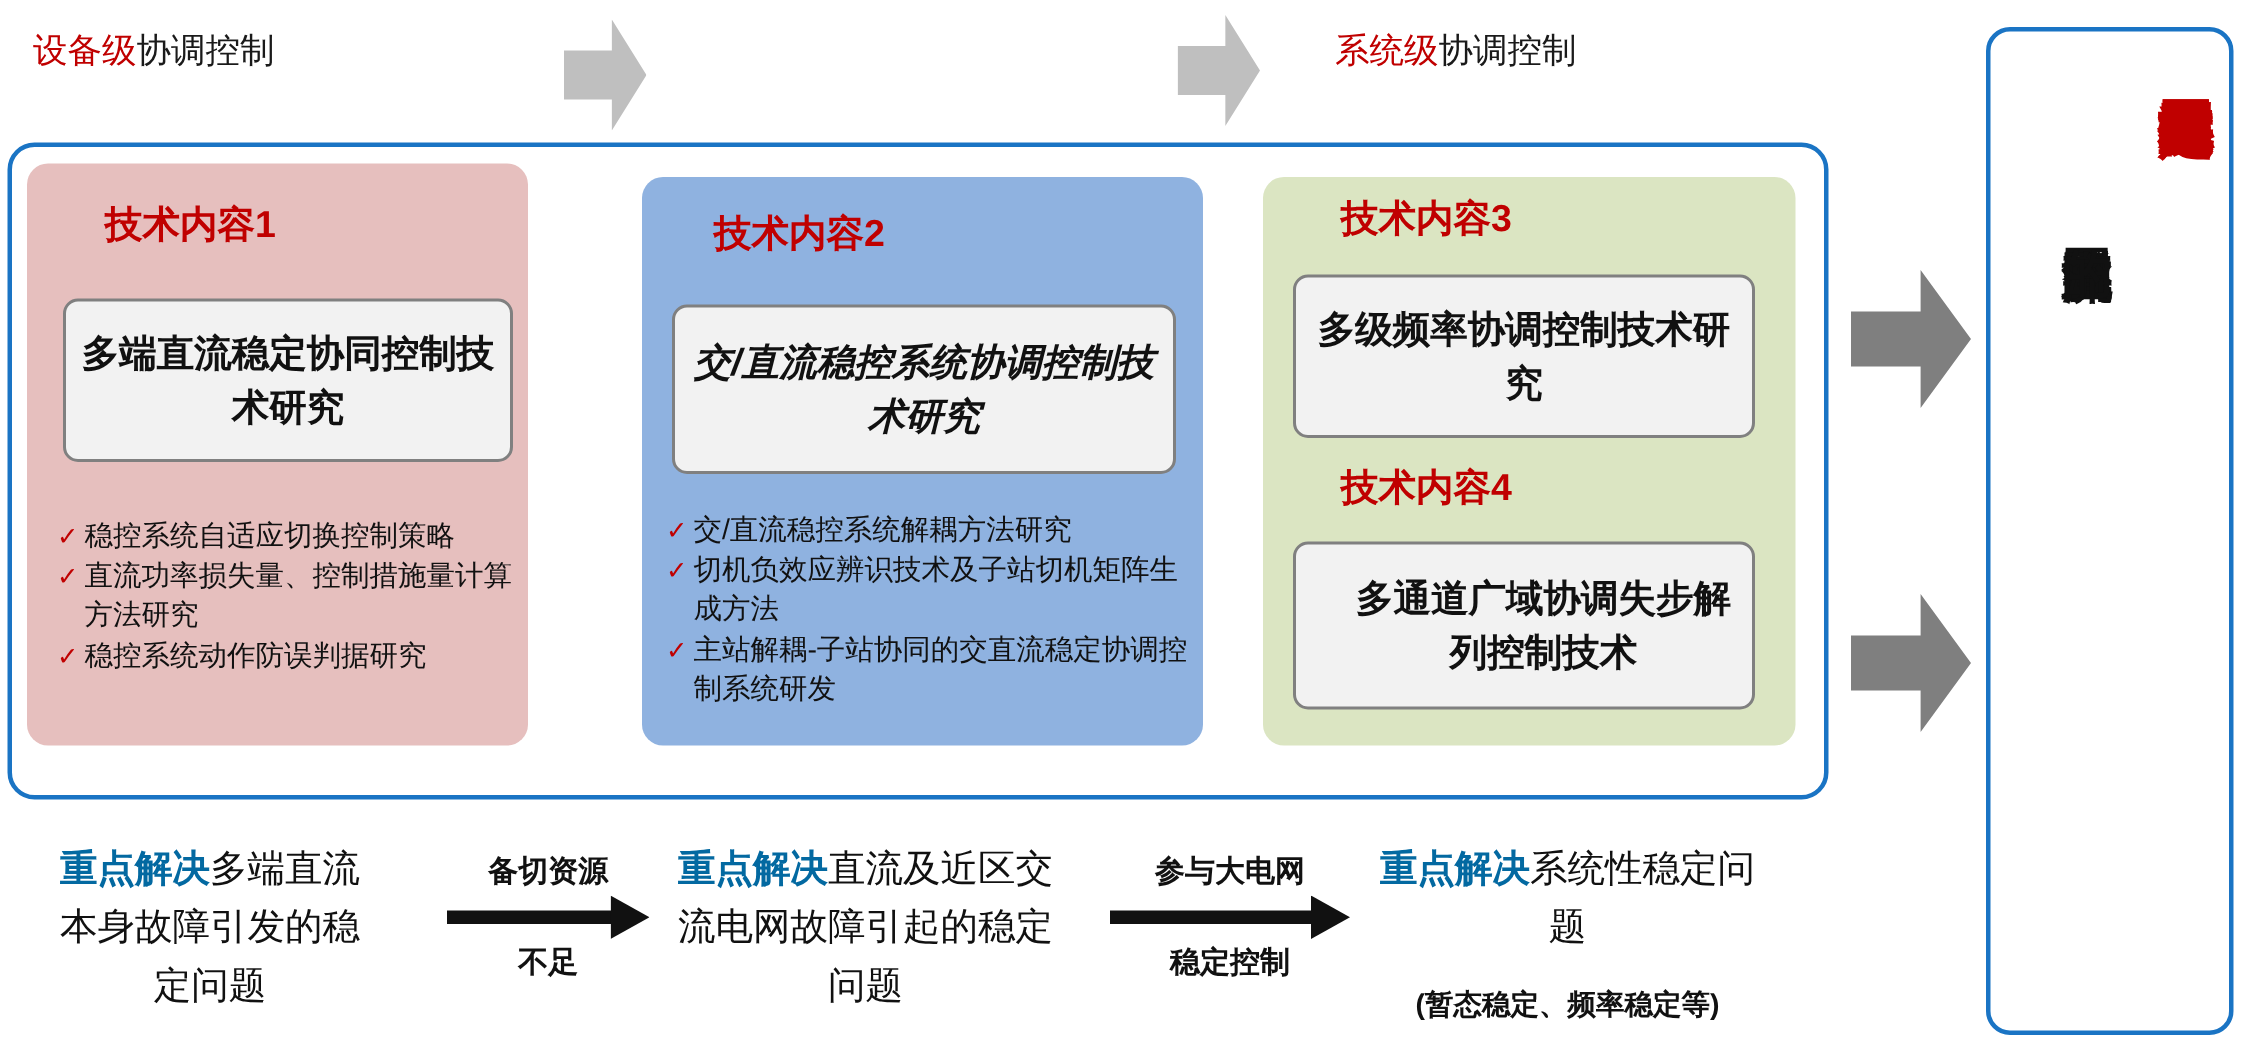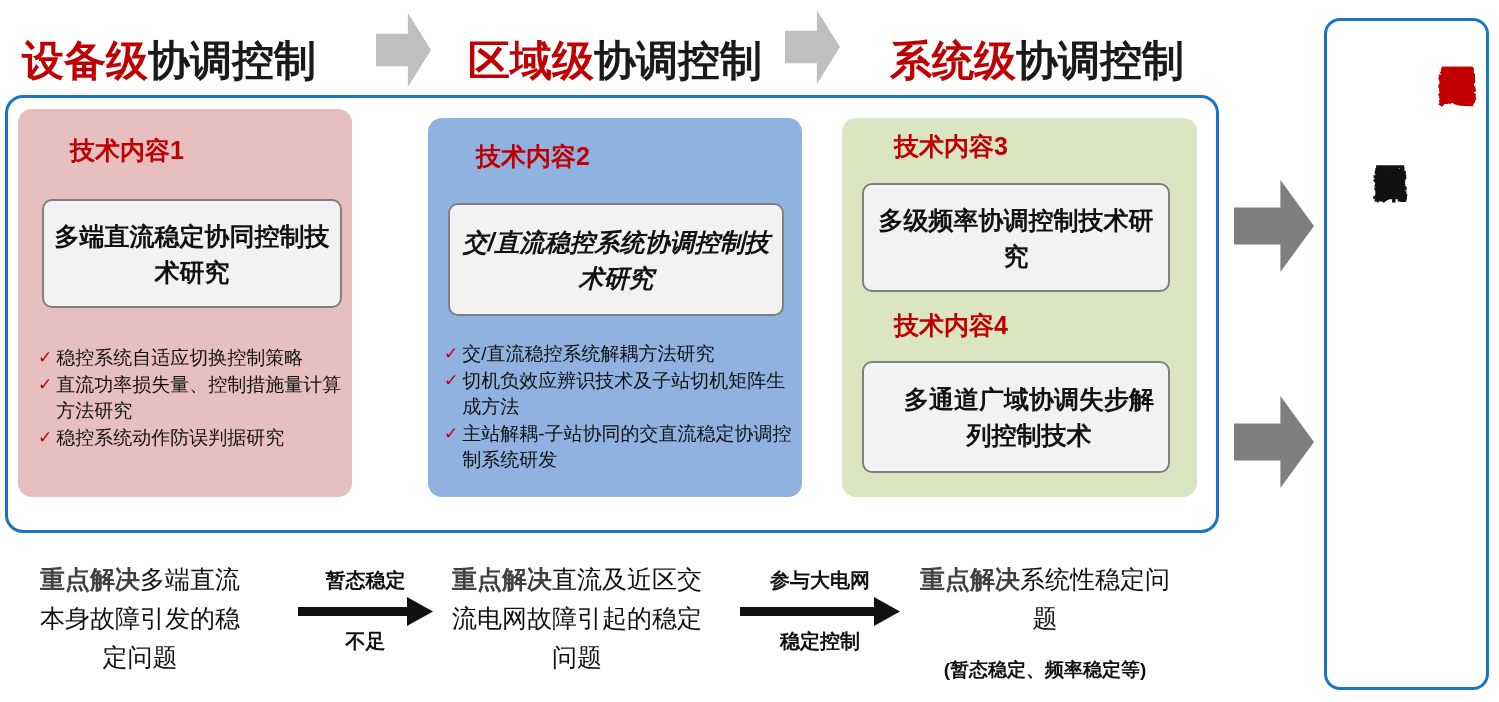--- a/index.html
+++ b/index.html
@@ -9,27 +9,26 @@
     background: #ffffff;
     font-family: "Liberation Sans", "DejaVu Sans", sans-serif;
     overflow: hidden;
   }
   #root { position: relative; width: 1499px; height: 702px; }
 
   
   .stage-title {
     position: absolute;
     top: 10px;
-    font-size: 42px;
-    font-weight: bold;
+    font-size: 23px;
+    font-weight: normal;
     color: #1a1a1a;
     white-space: nowrap;
     letter-spacing: 0px;
     line-height: 46px;
-    margin-top: 28px;
   }
   .stage-title .hl { color: #c00000; }
 
   
   .chev-top {
     position: absolute;
     width: 55px; height: 74px;
     background: #bfbfbf;
     clip-path: polygon(0% 28%, 58% 28%, 58% 0%, 100% 50%, 58% 100%, 58% 72%, 0% 72%);
   }
@@ -101,21 +100,21 @@
   .bullet .btxt { flex: 1 1 auto; }
 
   
   .bottom-text {
     position: absolute;
     font-size: 25px;
     color: #111111;
     line-height: 39px;
     text-align: center;
   }
-  .bottom-text .hl { color: #404040; font-weight: bold; margin-top: 16px; }
+  .bottom-text .hl { color: #0369a1; font-weight: bold; margin-top: 16px; }
   .bottom-note {
     position: absolute;
     font-size: 19px;
     font-weight: bold;
     color: #111111;
     white-space: nowrap;
     text-align: center;
     margin-top: 12px;
   }
 
@@ -176,23 +175,20 @@
 <body>
 
 <div id="root">
 
   <div class="stage-title" style="left:22px;">
     <span class="hl">设备级</span><span>协调控制</span>
   </div>
 
   <div class="chev-top" style="left:376px; top:13px;"></div>
 
-  <div class="stage-title" style="left:468px;">
-    <span class="hl">区域级</span><span>协调控制</span>
-  </div>
 
   <div class="chev-top" style="left:785px; top:10px;"></div>
 
   <div class="stage-title" style="left:890px;">
     <span class="hl">系统级</span><span>协调控制</span>
   </div>
 
   <div id="outer-box"></div>
 
   <div class="panel" style="left:18px; top:109px; width:334px; height:388px; background:#e6bfbe;"></div>
@@ -241,21 +237,21 @@
   <div class="chev-right" style="left:1234px; top:396px;"></div>
 
   <div class="bottom-text" style="left:30px; top:560px; width:220px;">
     <span class="hl">重点解决</span><span>多端直流本身故障引发的稳定问题</span>
   </div>
 
   <div class="flow-arrow" style="left:298px; top:595px; width:135px; height:33px;">
     <div class="shaft" style="width:112px;"></div>
     <div class="head" style="left:109px;"></div>
   </div>
-  <div class="flow-label" style="left:298px; top:567px; width:135px;">暂态稳定</div>
+  <div class="flow-label" style="left:298px; top:567px; width:135px;">备切资源</div>
   <div class="flow-label" style="left:298px; top:628px; width:135px;">不足</div>
 
   <div class="bottom-text" style="left:452px; top:560px; width:250px;">
     <span class="hl">重点解决</span><span>直流及近区交流电网故障引起的稳定问题</span>
   </div>
 
   <div class="flow-arrow" style="left:740px; top:595px; width:160px; height:33px;">
     <div class="shaft" style="width:137px;"></div>
     <div class="head" style="left:134px;"></div>
   </div>

